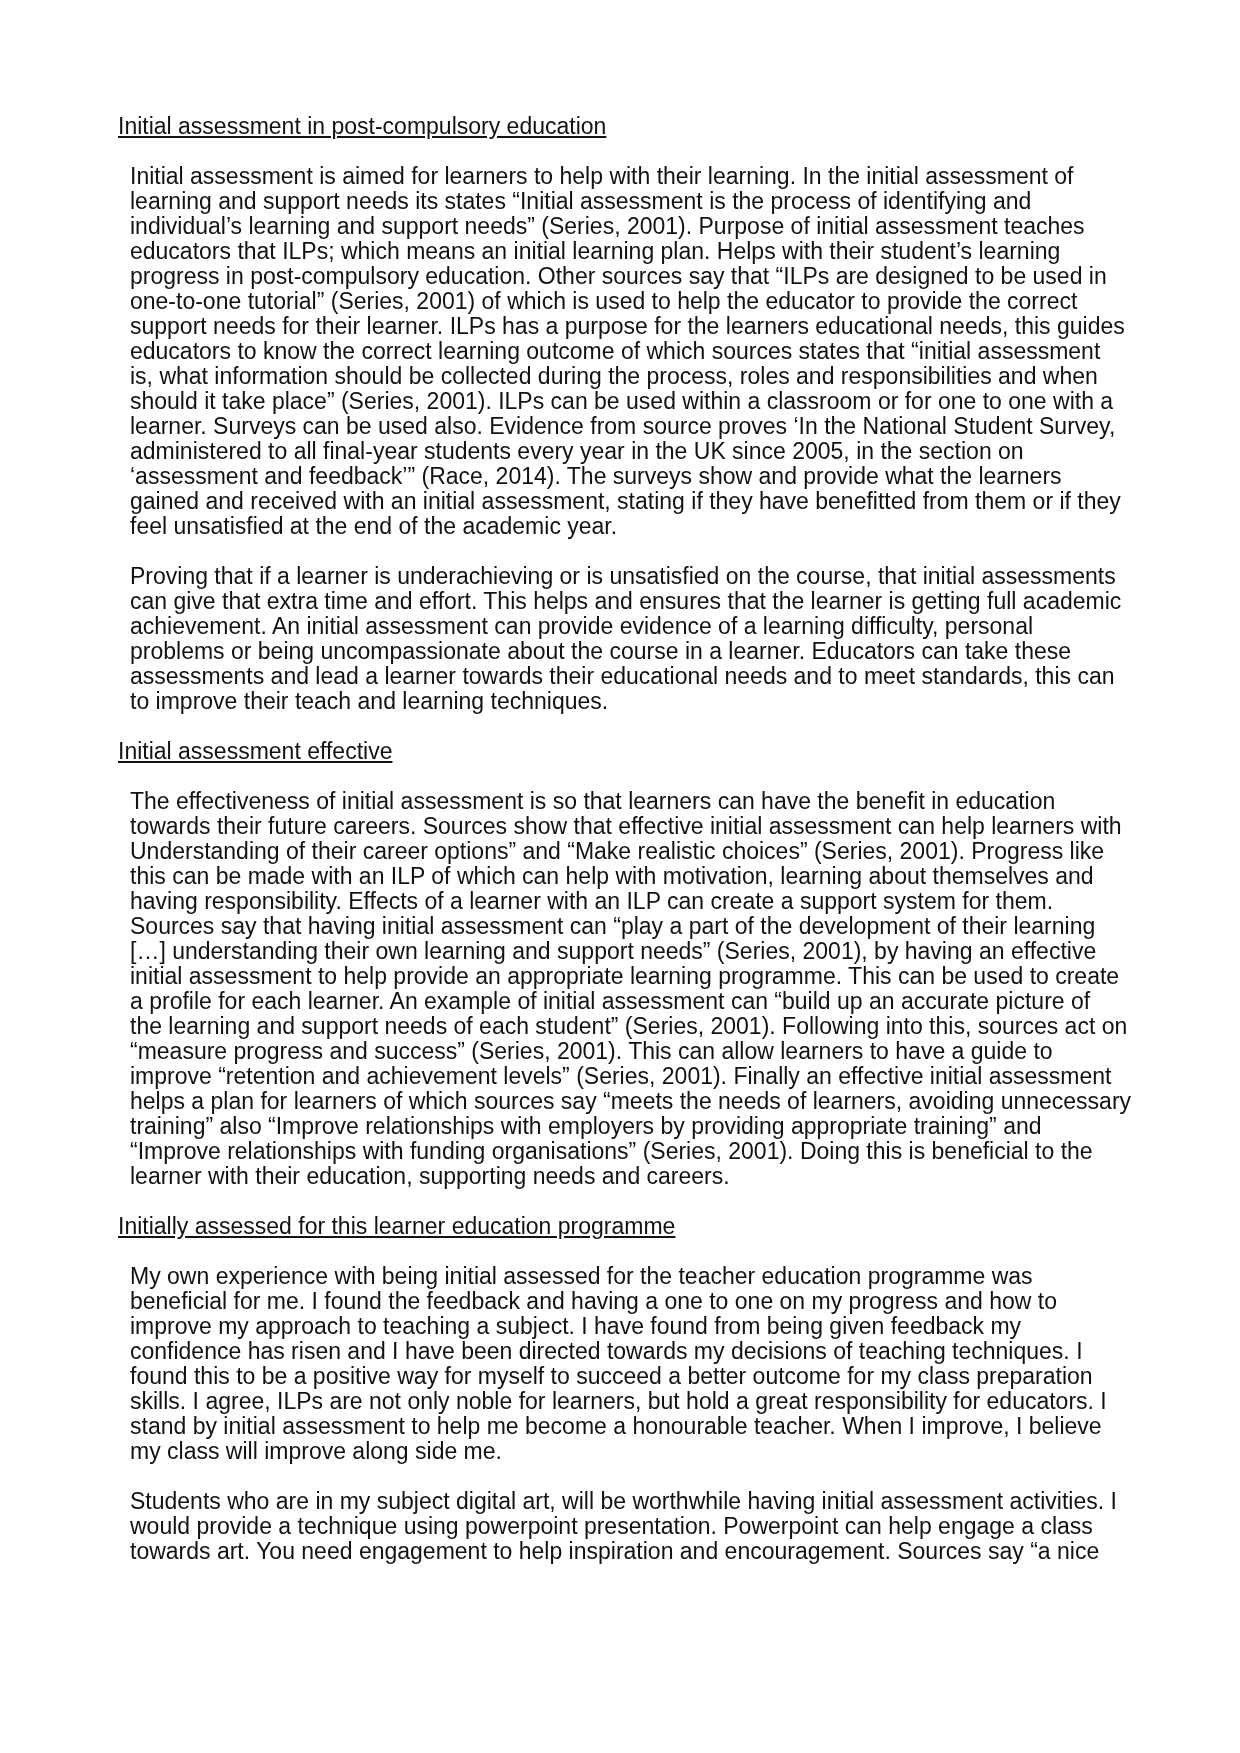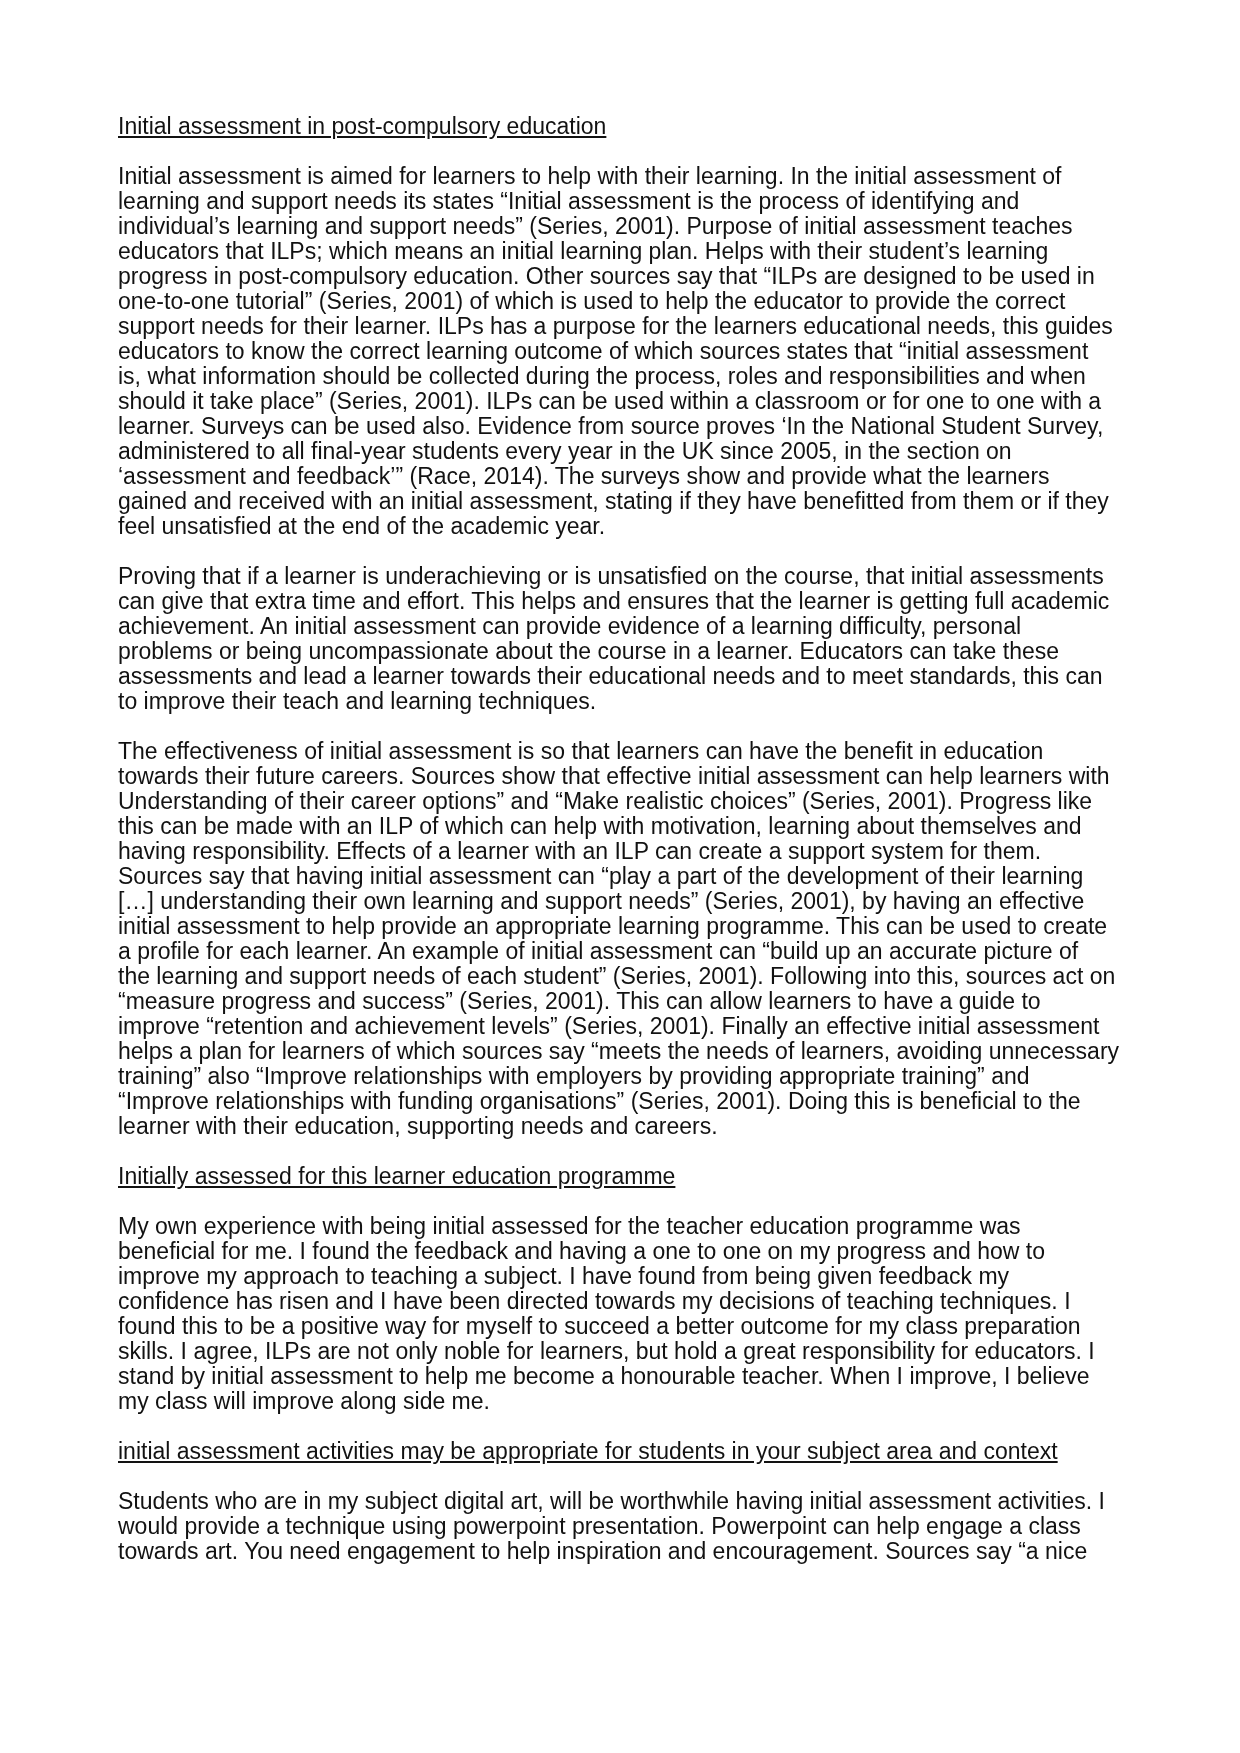--- a/index.html
+++ b/index.html
@@ -23,21 +23,21 @@
   .doc-heading {
     white-space: pre;
     margin: 0 0 25px 0;
     font-weight: normal;
     font-size: 23px;
     text-decoration: underline;
     text-underline-offset: 2px;
   }
   .doc-para {
     white-space: pre;
-    margin: 0 0 25px 0;
+    margin: 0 0 25px 12px;
   }
 </style>
 </head>
 <body>
 
 <div class="page">
   <h2 class="doc-heading">Initial assessment in post-compulsory education</h2>
   <p class="doc-para">Initial assessment is aimed for learners to help with their learning. In the initial assessment of
 learning and support needs its states “Initial assessment is the process of identifying and
 individual’s learning and support needs” (Series, 2001). Purpose of initial assessment teaches
@@ -52,20 +52,21 @@
 administered to all final-year students every year in the UK since 2005, in the section on
 ‘assessment and feedback’” (Race, 2014). The surveys show and provide what the learners
 gained and received with an initial assessment, stating if they have benefitted from them or if they
 feel unsatisfied at the end of the academic year.</p>
   <p class="doc-para">Proving that if a learner is underachieving or is unsatisfied on the course, that initial assessments
 can give that extra time and effort. This helps and ensures that the learner is getting full academic
 achievement. An initial assessment can provide evidence of a learning difficulty, personal
 problems or being uncompassionate about the course in a learner. Educators can take these
 assessments and lead a learner towards their educational needs and to meet standards, this can
 to improve their teach and learning techniques.</p>
+  <h2 class="doc-heading">Initial assessment effective</h2>
   <p class="doc-para">The effectiveness of initial assessment is so that learners can have the benefit in education
 towards their future careers. Sources show that effective initial assessment can help learners with
 Understanding of their career options” and “Make realistic choices” (Series, 2001). Progress like
 this can be made with an ILP of which can help with motivation, learning about themselves and
 having responsibility. Effects of a learner with an ILP can create a support system for them.
 Sources say that having initial assessment can “play a part of the development of their learning
 […] understanding their own learning and support needs” (Series, 2001), by having an effective
 initial assessment to help provide an appropriate learning programme. This can be used to create
 a profile for each learner. An example of initial assessment can “build up an accurate picture of
 the learning and support needs of each student” (Series, 2001). Following into this, sources act on
@@ -77,17 +78,16 @@
 learner with their education, supporting needs and careers.</p>
   <h2 class="doc-heading">Initially assessed for this learner education programme</h2>
   <p class="doc-para">My own experience with being initial assessed for the teacher education programme was
 beneficial for me. I found the feedback and having a one to one on my progress and how to
 improve my approach to teaching a subject. I have found from being given feedback my
 confidence has risen and I have been directed towards my decisions of teaching techniques. I
 found this to be a positive way for myself to succeed a better outcome for my class preparation
 skills. I agree, ILPs are not only noble for learners, but hold a great responsibility for educators. I
 stand by initial assessment to help me become a honourable teacher. When I improve, I believe
 my class will improve along side me.</p>
-  <h2 class="doc-heading">initial assessment activities may be appropriate for students in your subject area and context</h2>
   <p class="doc-para">Students who are in my subject digital art, will be worthwhile having initial assessment activities. I
 would provide a technique using powerpoint presentation. Powerpoint can help engage a class
 towards art. You need engagement to help inspiration and encouragement. Sources say “a nice</p>
 </div>
 
 </body></html>

